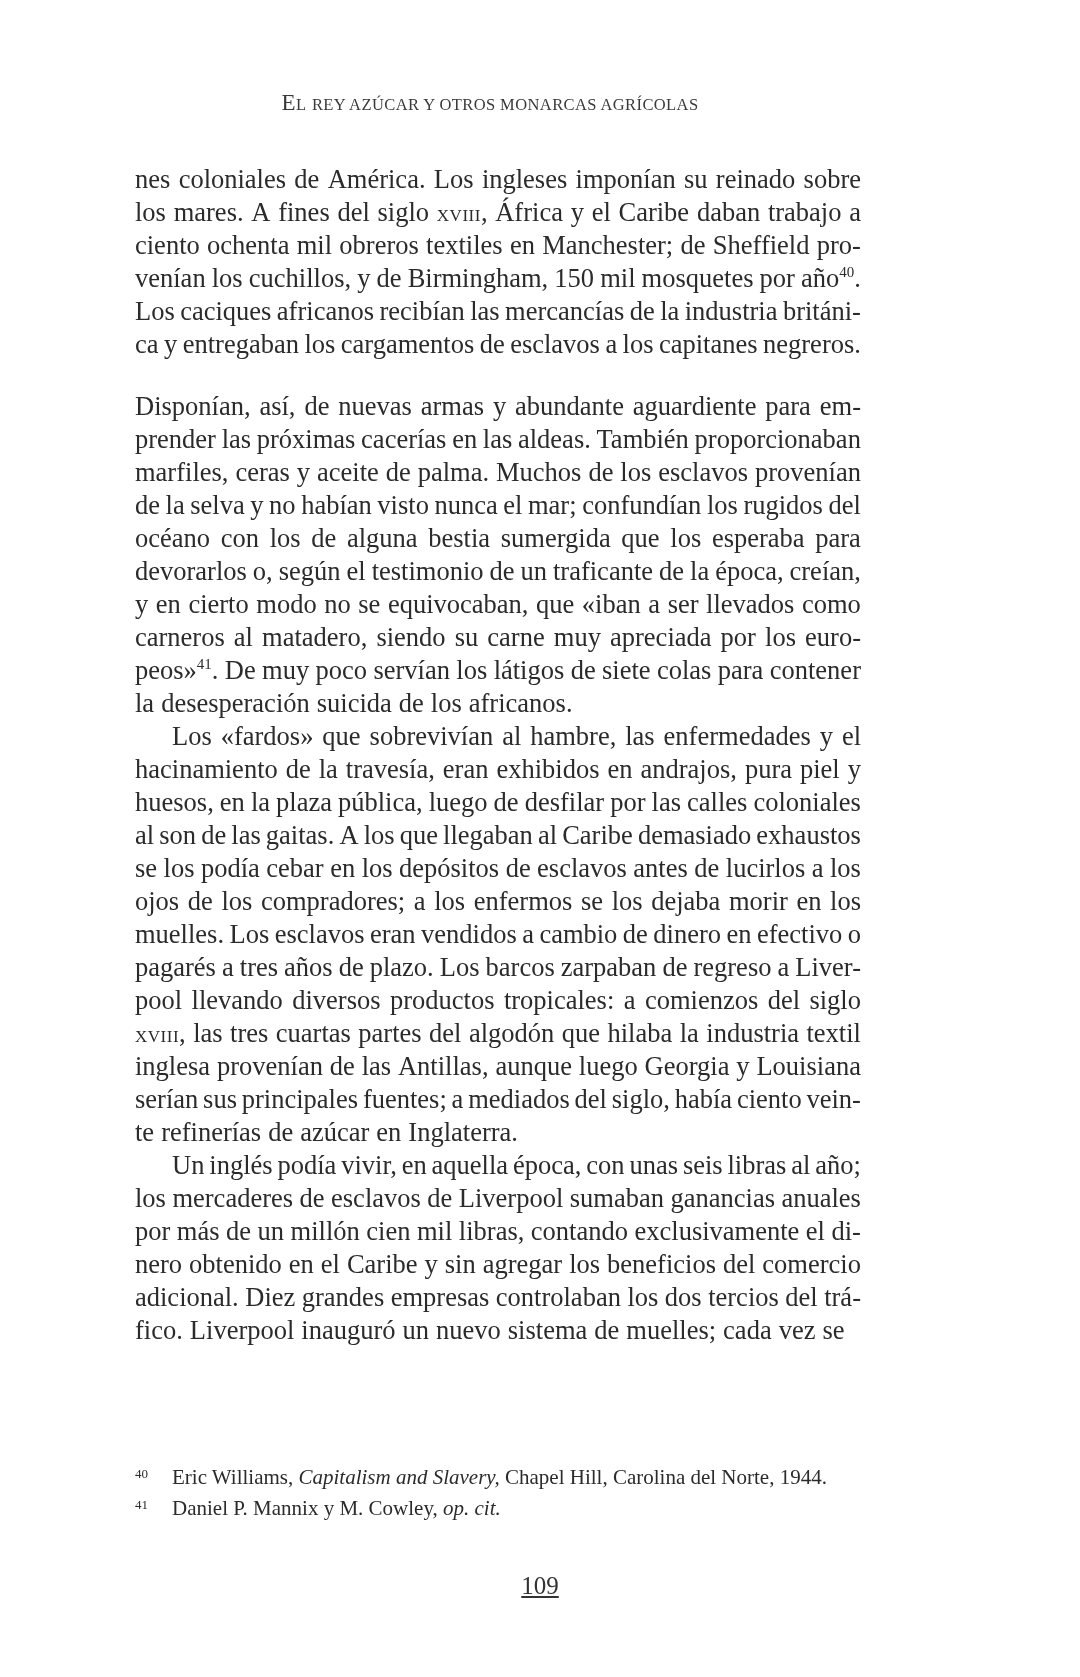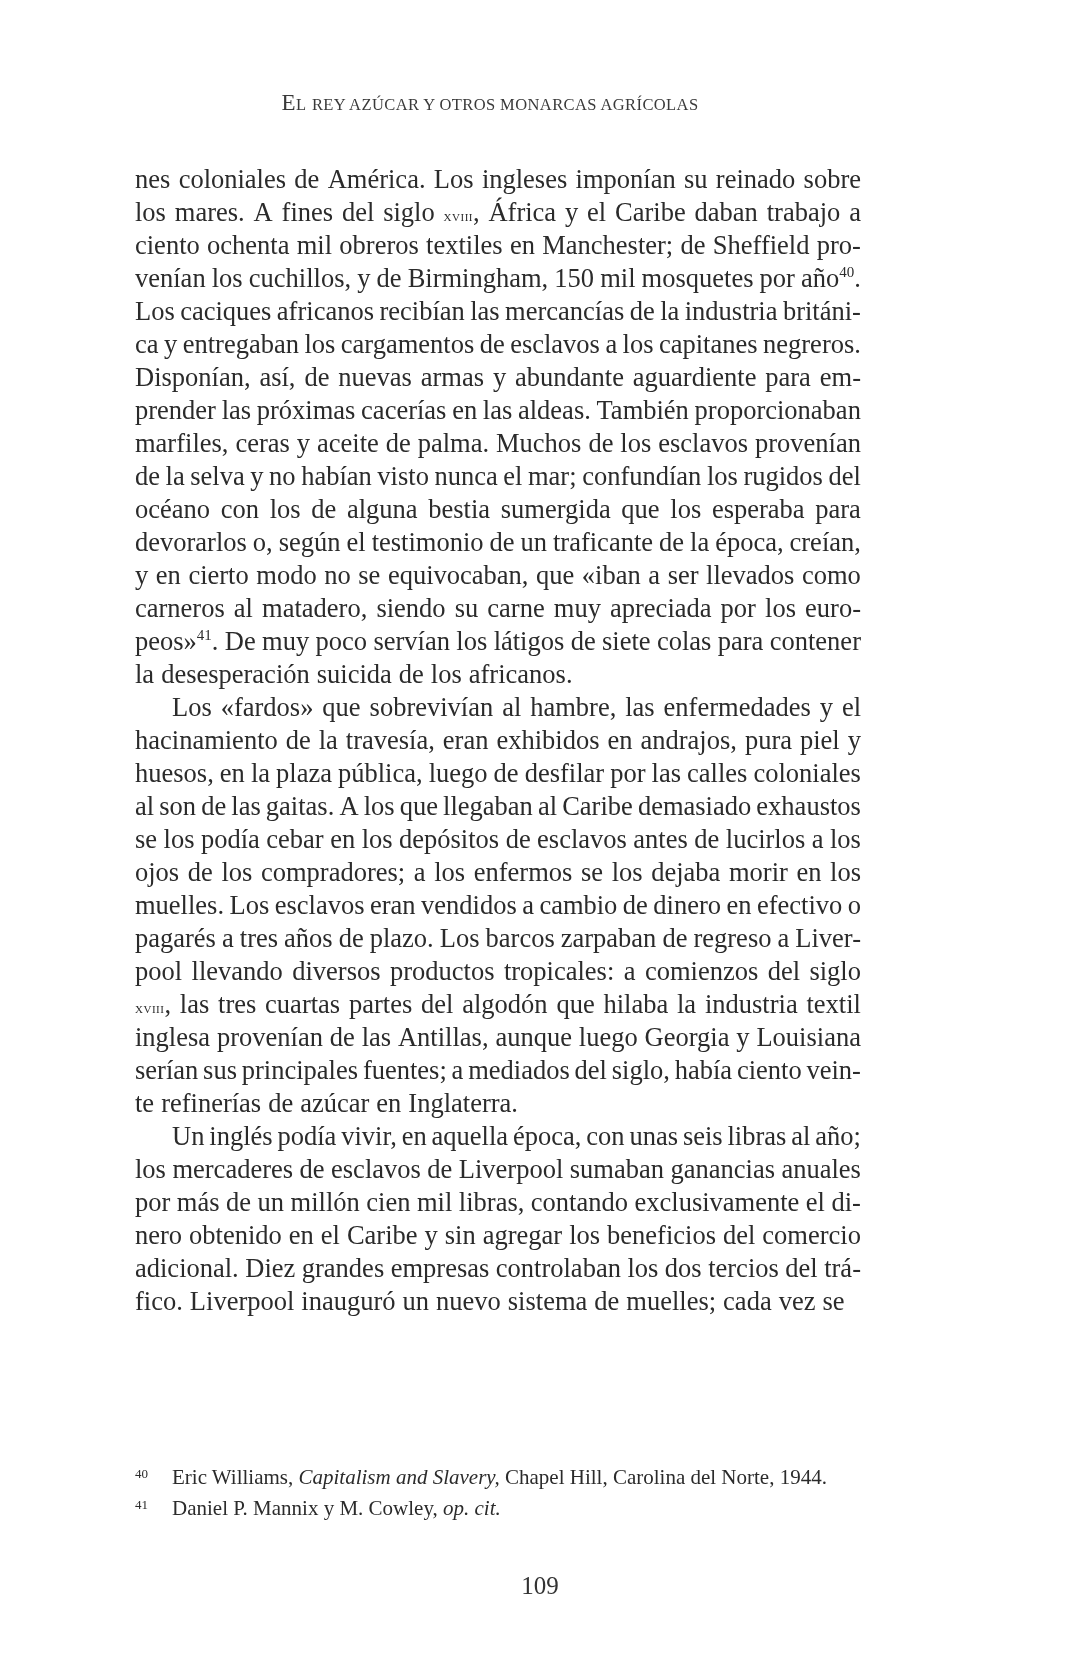--- a/index.html
+++ b/index.html
@@ -16,32 +16,32 @@
   .running-head .sc { font-size: 16.5px; text-transform: uppercase; letter-spacing: 0.4px; }
   .body-text {
     position: absolute; top: 163px; left: 135px; width: 726px;
     font-size: 26.5px; line-height: 33px;
   }
   .jline {
     display: flex; justify-content: space-between; white-space: nowrap;
   }
   .jline.last { justify-content: flex-start; gap: 7px; }
   .jline.indent { padding-left: 37px; }
-  .sc-inline { font-size: 16px; text-transform: lowercase; font-variant: small-caps; letter-spacing: 0.5px; }
+  .sc-inline { font-size: 24px; text-transform: lowercase; font-variant: small-caps; letter-spacing: 0.5px; }
   sup.fn { font-size: 15px; vertical-align: super; line-height: 0; }
   .footnotes {
     position: absolute; top: 1463px; left: 135px; width: 740px;
     font-size: 21px; line-height: 28px;
   }
   .fn-row { display: flex; align-items: baseline; }
   .fn-num { width: 37px; font-size: 13px; position: relative; top: -6px; }
   .fn-text em { font-style: italic; }
   .page-number {
     position: absolute; top: 1572px; left: 0; width: 1080px; text-align: center;
-    font-size: 25px; color: #333;
+    font-size: 25px; color: #333; text-decoration: underline;
   }
 </style>
 </head>
 <body>
 
 <div class="running-head">
   <span class="cap">E</span><span class="sc">l</span>
   <span class="sc">rey azúcar y otros monarcas agrícolas</span>
 </div>
 
@@ -118,21 +118,21 @@
         <span>entregaban</span>
         <span>los</span>
         <span>cargamentos</span>
         <span>de</span>
         <span>esclavos</span>
         <span>a</span>
         <span>los</span>
         <span>capitanes</span>
         <span>negreros.</span>
       </div>
-      <div class="jline" style="height: 33px;">
+      <div class="jline" style="height: 33px; margin-top: 29px;">
         <span>Disponían,</span>
         <span>así,</span>
         <span>de</span>
         <span>nuevas</span>
         <span>armas</span>
         <span>y</span>
         <span>abundante</span>
         <span>aguardiente</span>
         <span>para</span>
         <span>em-</span>

